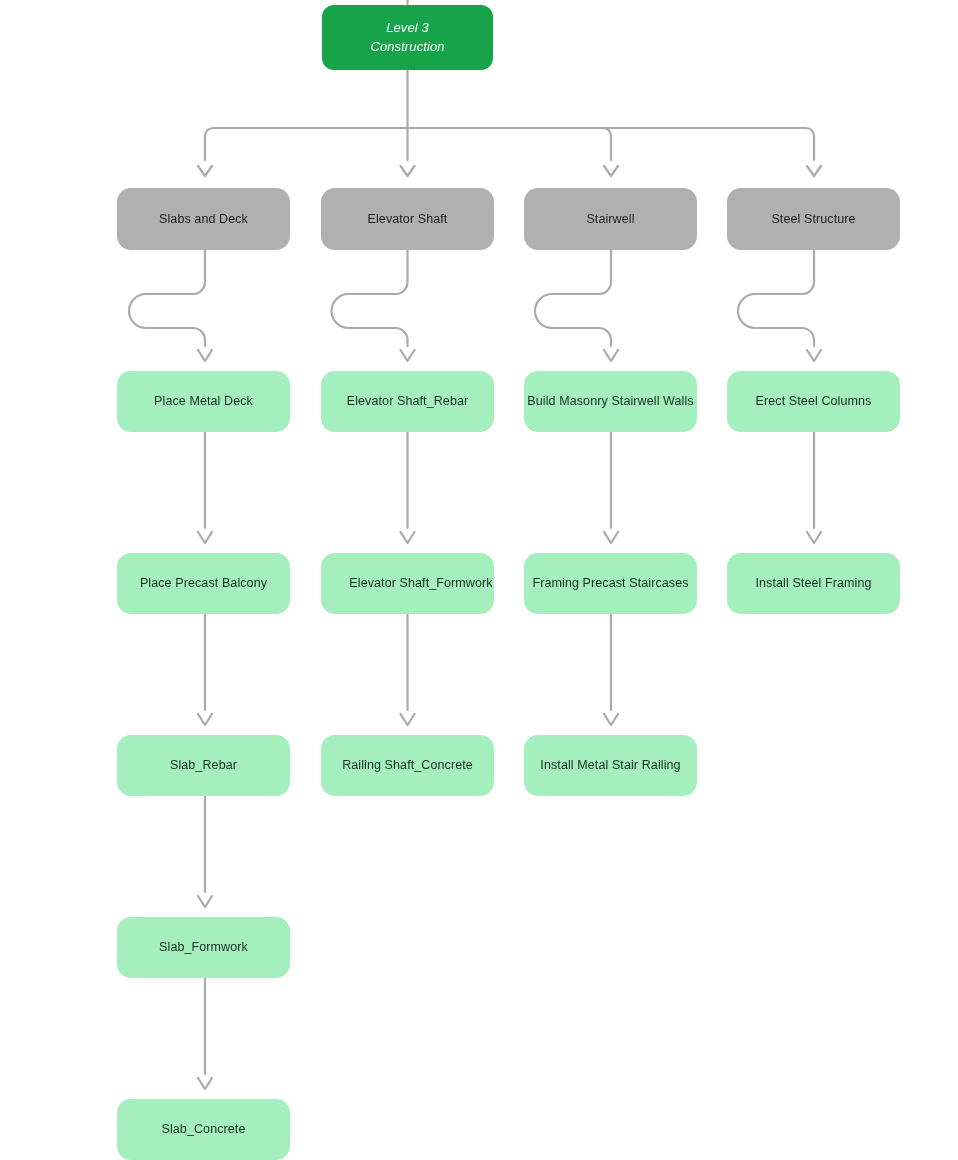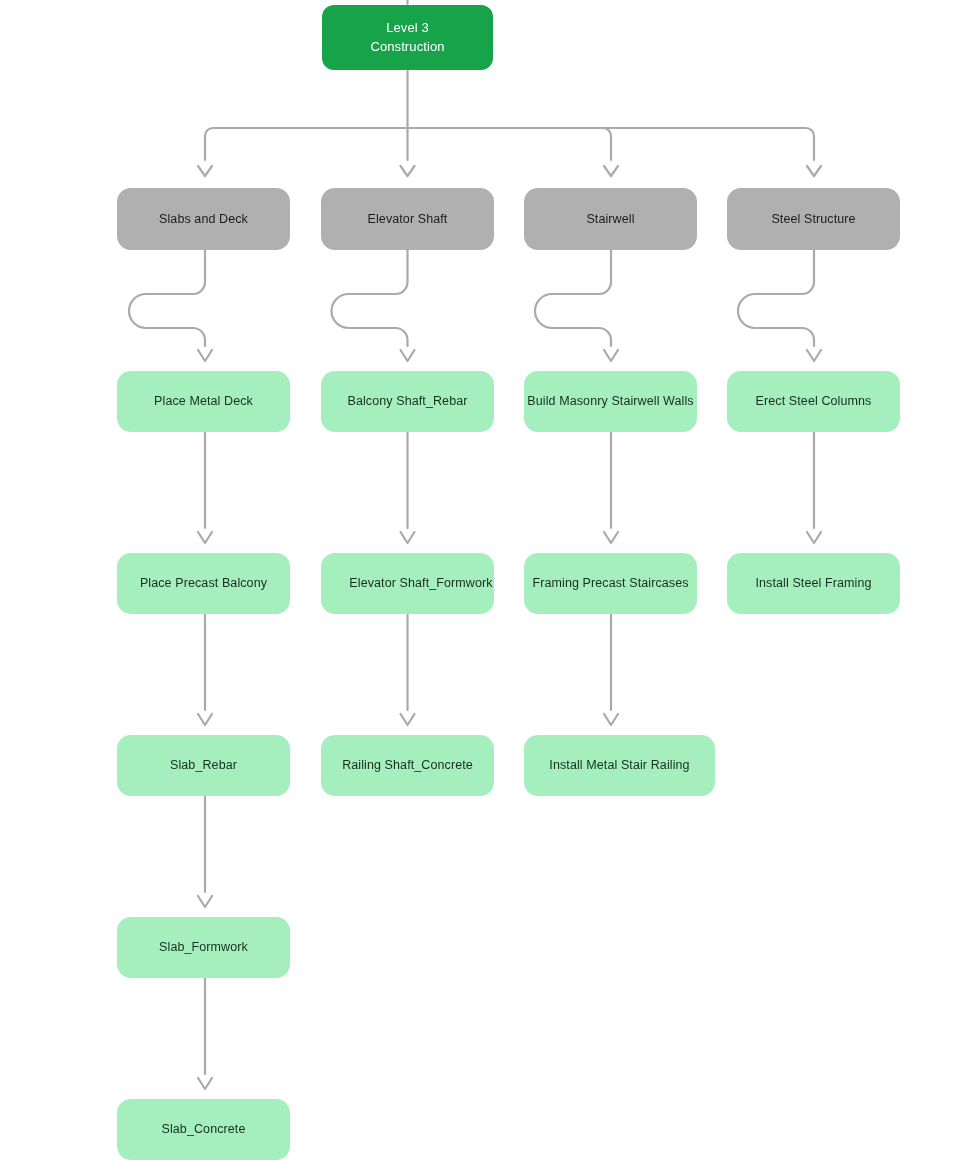--- a/index.html
+++ b/index.html
@@ -115,21 +115,21 @@
       <path d="M 604 714 L 611 725 L 618 714"></path>
 
       <path d="M 205 796 L 205 892"></path>
       <path d="M 198 896 L 205 907 L 212 896"></path>
 
       <path d="M 205 978 L 205 1074"></path>
       <path d="M 198 1078 L 205 1089 L 212 1078"></path>
     </g>
   </svg>
 
-  <div class="node node-root" style="left:322px; top:5px; width:171px; height:65px;">
+  <div class="node node-root" style="left:322px; top:5px; width:171px; height:65px;font-style:italic;">
     <div>
       <span class="node-label">Level 3</span>
       <span class="node-label line2">Construction</span>
     </div>
   </div>
 
   <div class="node node-group" style="left:117px; top:188px; width:173px; height:62px;">
     <span class="node-label">Slabs and Deck</span>
   </div>
   <div class="node node-group" style="left:321px; top:188px; width:173px; height:62px;">
@@ -139,21 +139,21 @@
     <span class="node-label">Stairwell</span>
   </div>
   <div class="node node-group" style="left:727px; top:188px; width:173px; height:62px;">
     <span class="node-label">Steel Structure</span>
   </div>
 
   <div class="node node-task" style="left:117px; top:371px; width:173px; height:61px;">
     <span class="node-label">Place Metal Deck</span>
   </div>
   <div class="node node-task" style="left:321px; top:371px; width:173px; height:61px;">
-    <span class="node-label">Balcony Shaft_Rebar</span>
+    <span class="node-label">Elevator Shaft_Rebar</span>
   </div>
   <div class="node node-task" style="left:524px; top:371px; width:173px; height:61px;">
     <span class="node-label">Build Masonry Stairwell Walls</span>
   </div>
   <div class="node node-task" style="left:727px; top:371px; width:173px; height:61px;">
     <span class="node-label">Erect Steel Columns</span>
   </div>
 
   <div class="node node-task" style="left:117px; top:553px; width:173px; height:61px;">
     <span class="node-label">Place Precast Balcony</span>
@@ -167,21 +167,21 @@
   <div class="node node-task" style="left:727px; top:553px; width:173px; height:61px;">
     <span class="node-label">Install Steel Framing</span>
   </div>
 
   <div class="node node-task" style="left:117px; top:735px; width:173px; height:61px;">
     <span class="node-label">Slab_Rebar</span>
   </div>
   <div class="node node-task" style="left:321px; top:735px; width:173px; height:61px;">
     <span class="node-label">Railing Shaft_Concrete</span>
   </div>
-  <div class="node node-task" style="left:524px; top:735px; width:191px; height:61px;">
+  <div class="node node-task" style="left:524px; top:735px; width:173px; height:61px;">
     <span class="node-label">Install Metal Stair Railing</span>
   </div>
 
   <div class="node node-task" style="left:117px; top:917px; width:173px; height:61px;">
     <span class="node-label">Slab_Formwork</span>
   </div>
 
   <div class="node node-task" style="left:117px; top:1099px; width:173px; height:61px;">
     <span class="node-label">Slab_Concrete</span>
   </div>

